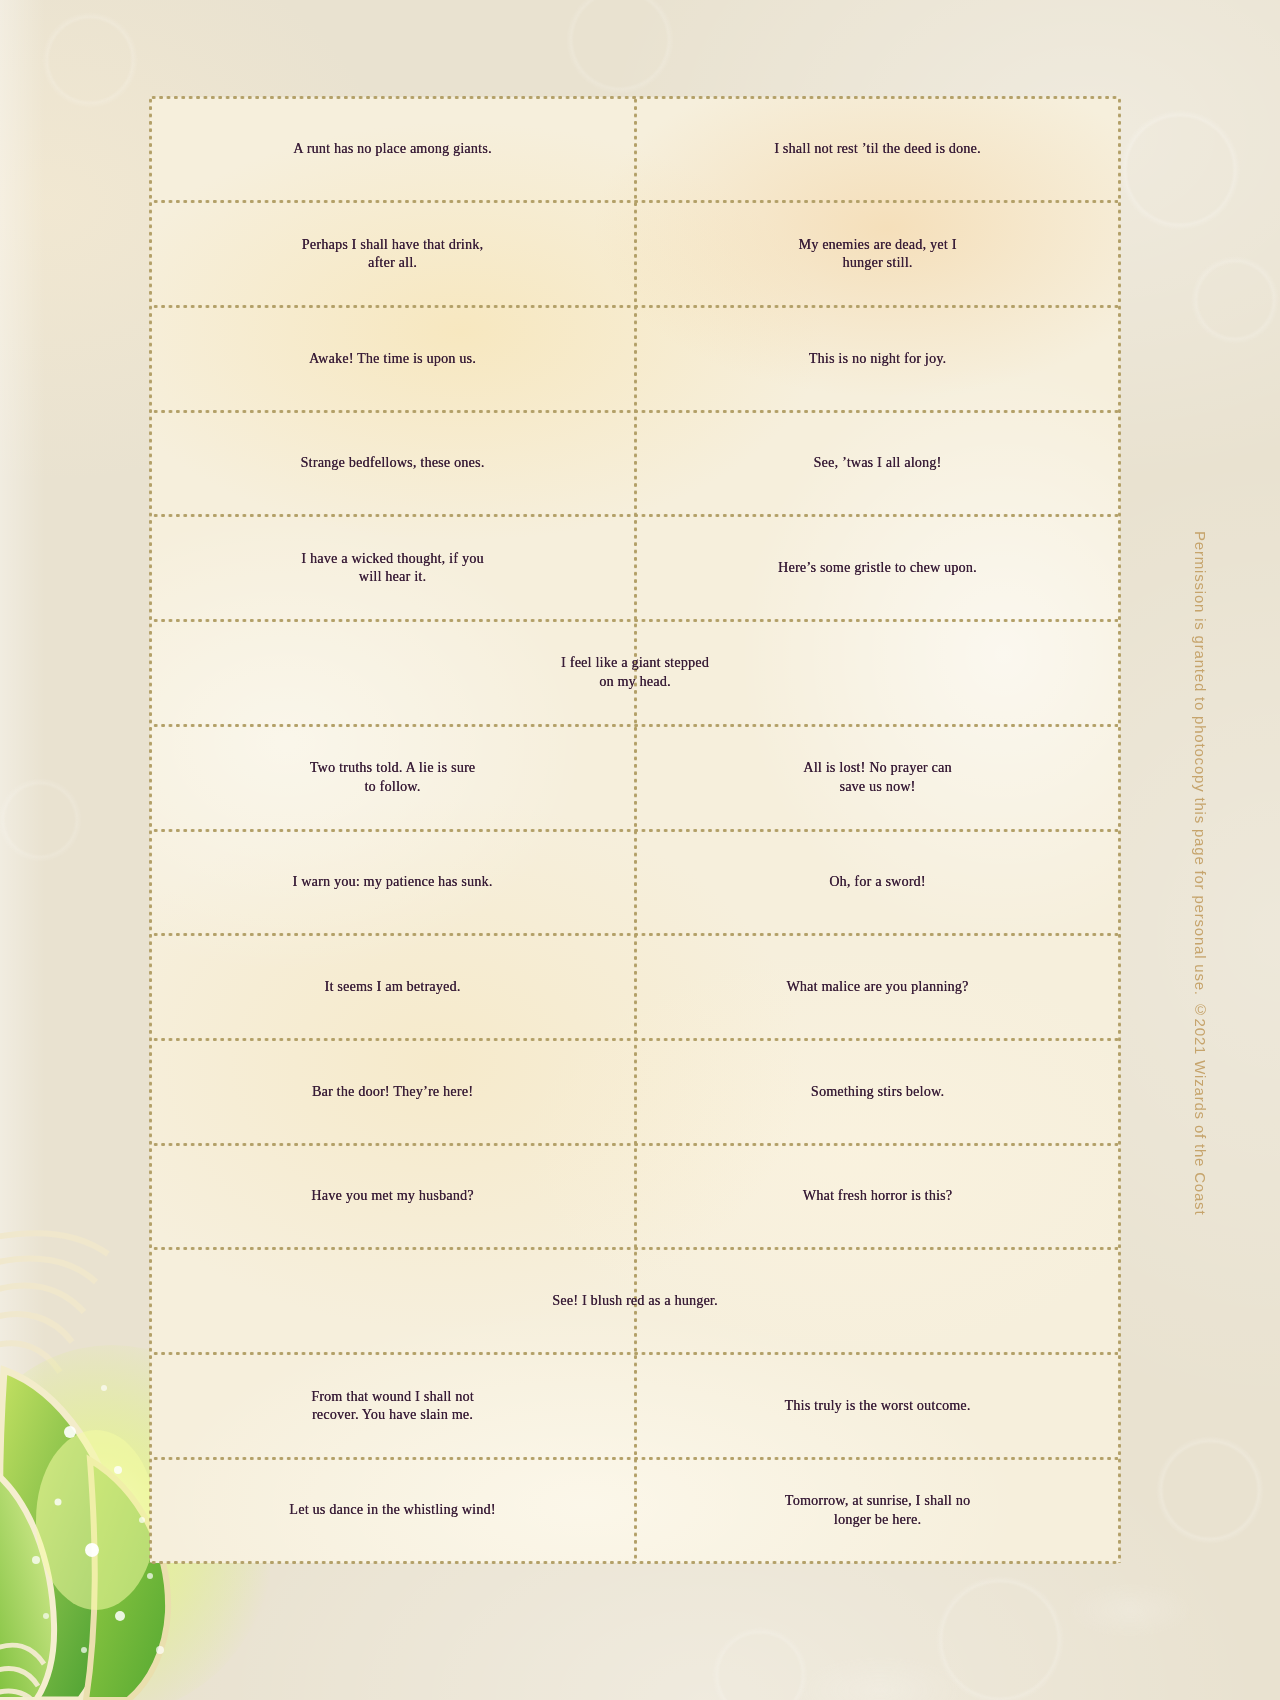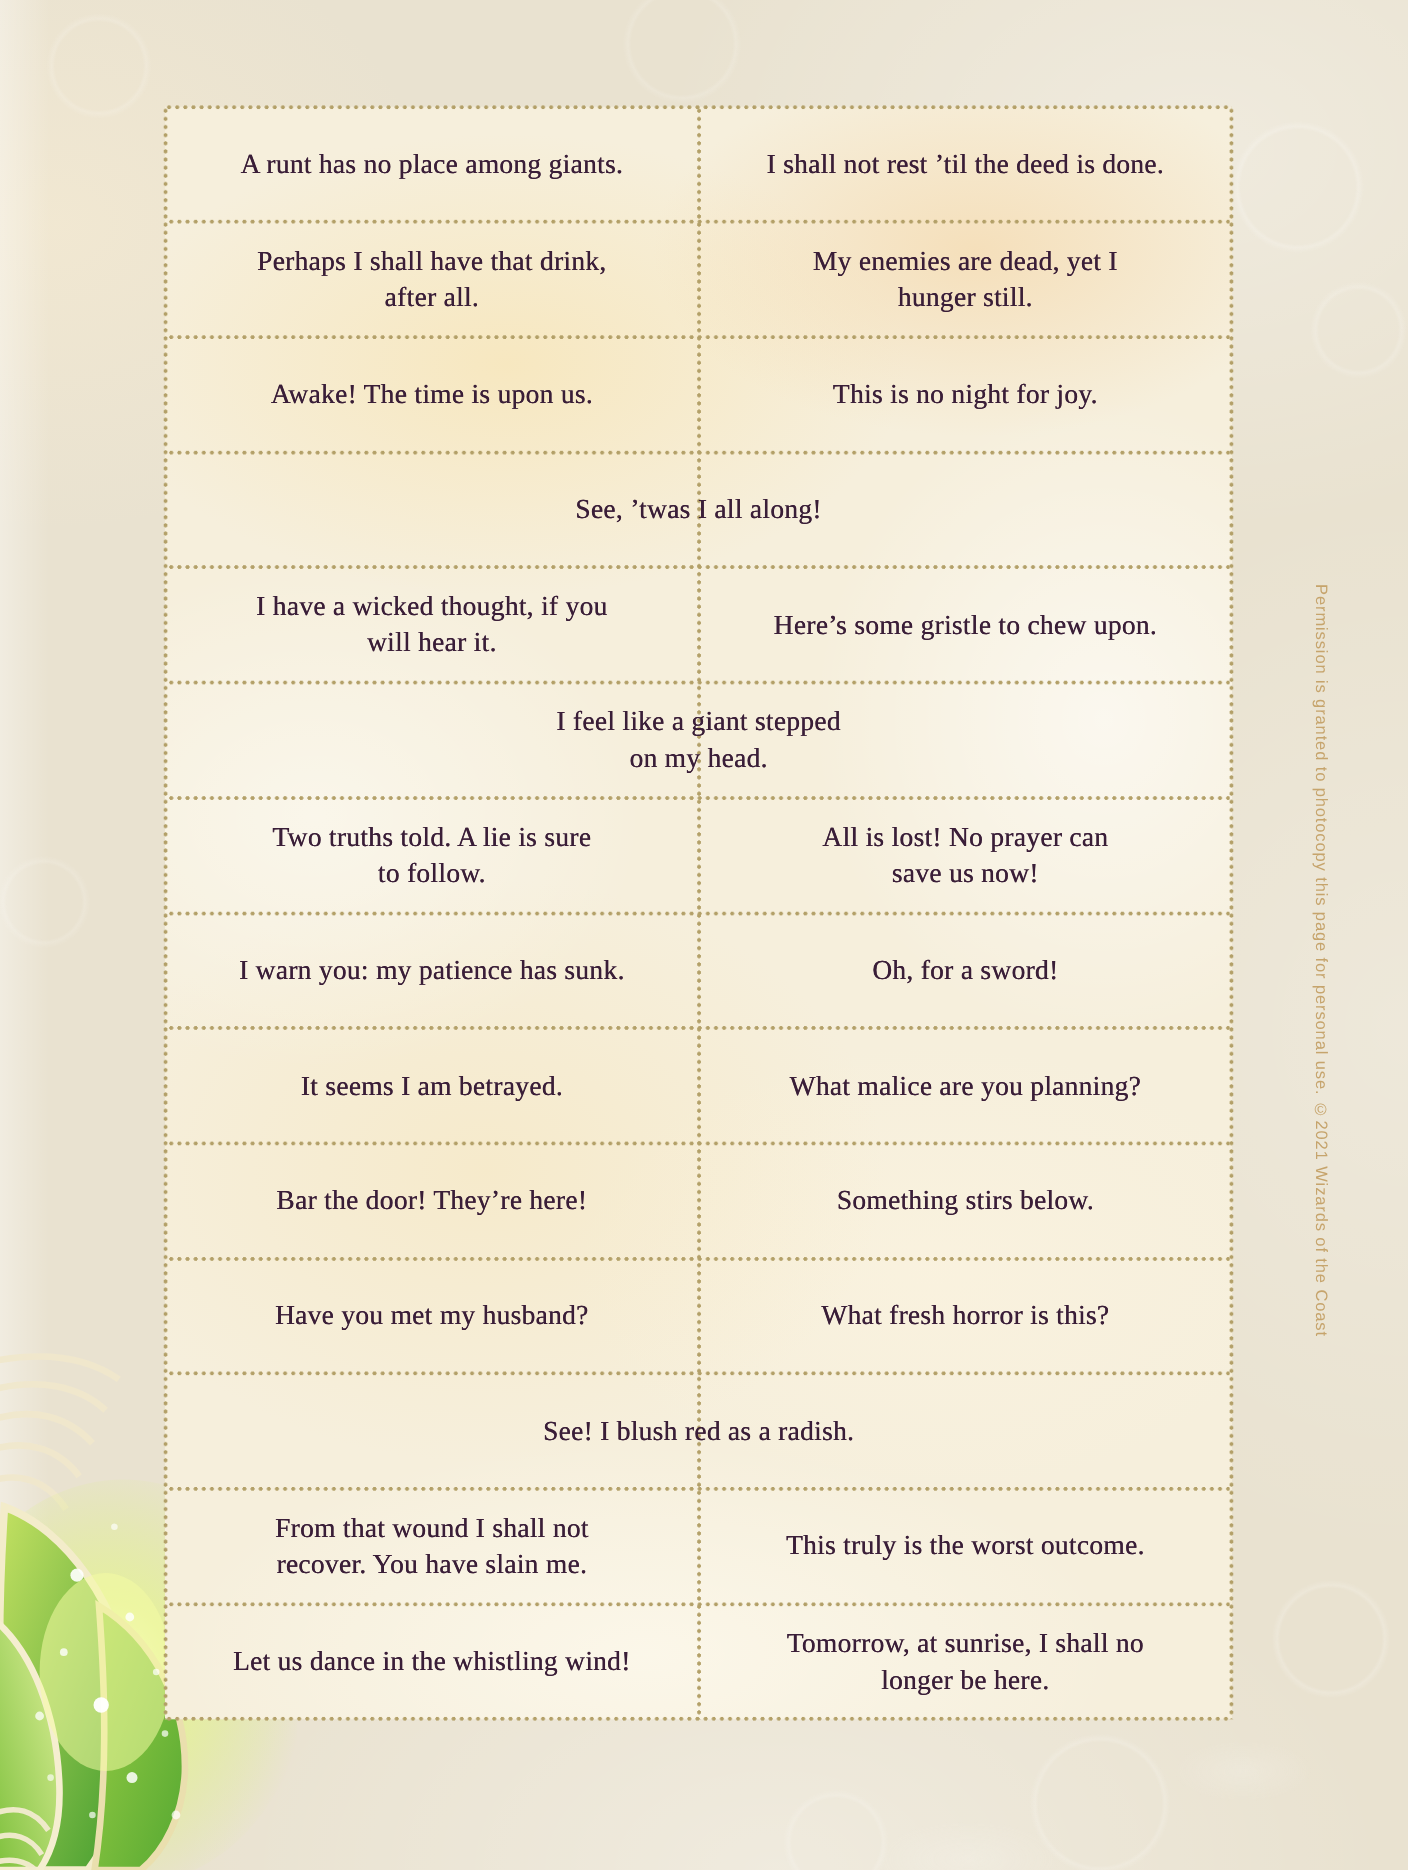--- a/index.html
+++ b/index.html
@@ -76,21 +76,21 @@
   .row  { flex: 1 1 0; display: flex; position: relative; }
   .row .hdiv { position: absolute; left: 2px; right: 2px; bottom: -2.5px; height: 5px;
     background-image: radial-gradient(circle, var(--dot) 1.6px, rgba(0,0,0,0) 2px);
     background-size: 7.4px 5px; background-repeat: repeat-x; background-position: 0 center; }
   .row:last-child .hdiv { display: none; }
   .cell {
     flex: 1 1 0; display: flex; align-items: center; justify-content: center;
     text-align: center; padding: 8px 40px;
   }
   .quote {
-    font-size: 25px; line-height: 1.32; letter-spacing: .25px;
+    font-size: 14px; line-height: 1.32; letter-spacing: .25px;
     color: var(--ink); white-space: pre-line;
     text-shadow: .25px 0 0 currentColor;
   }
 
   
   .side-note {
     position: absolute; left: 1183px; top: 531px; height: 760px; width: 26px;
     writing-mode: vertical-rl;
     font-family: "Liberation Sans", "DejaVu Sans", sans-serif;
     font-size: 15px; letter-spacing: .8px; color: var(--side_text);
@@ -199,20 +199,23 @@
         <div class="cell">
             <p class="quote">Awake! The time is upon us.</p>
           </div>
         <div class="cell">
             <p class="quote">This is no night for joy.</p>
           </div>
         <div class="hdiv"></div>
       </div>
       <div class="row">
         <div class="cell">
+            <p class="quote">Strange bedfellows, these ones.</p>
+          </div>
+        <div class="cell">
             <p class="quote">See, ’twas I all along!</p>
           </div>
         <div class="hdiv"></div>
       </div>
       <div class="row">
         <div class="cell">
             <p class="quote">I have a wicked thought, if you
 will hear it.</p>
           </div>
         <div class="cell">
@@ -269,21 +272,21 @@
         <div class="cell">
             <p class="quote">Have you met my husband?</p>
           </div>
         <div class="cell">
             <p class="quote">What fresh horror is this?</p>
           </div>
         <div class="hdiv"></div>
       </div>
       <div class="row">
         <div class="cell">
-            <p class="quote">See! I blush red as a radish.</p>
+            <p class="quote">See! I blush red as a hunger.</p>
           </div>
         <div class="hdiv"></div>
       </div>
       <div class="row">
         <div class="cell">
             <p class="quote">From that wound I shall not
 recover. You have slain me.</p>
           </div>
         <div class="cell">
             <p class="quote">This truly is the worst outcome.</p>

